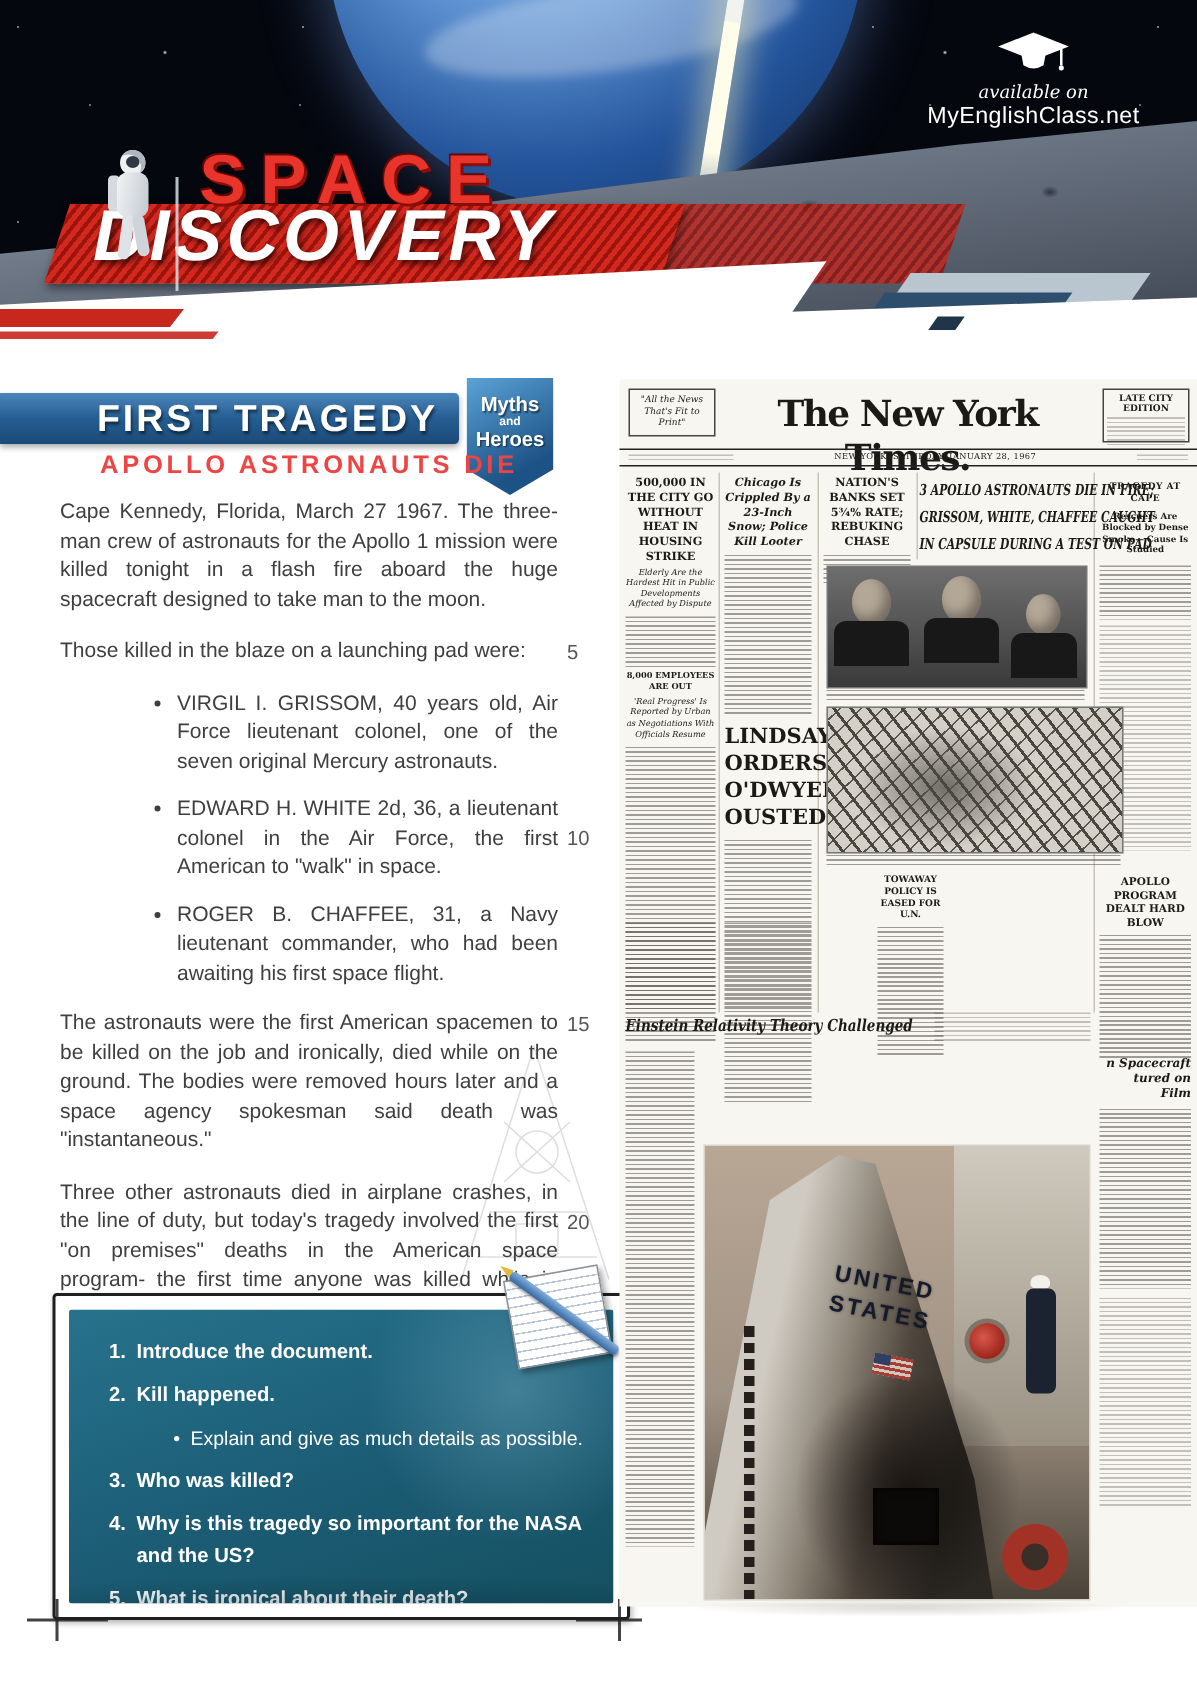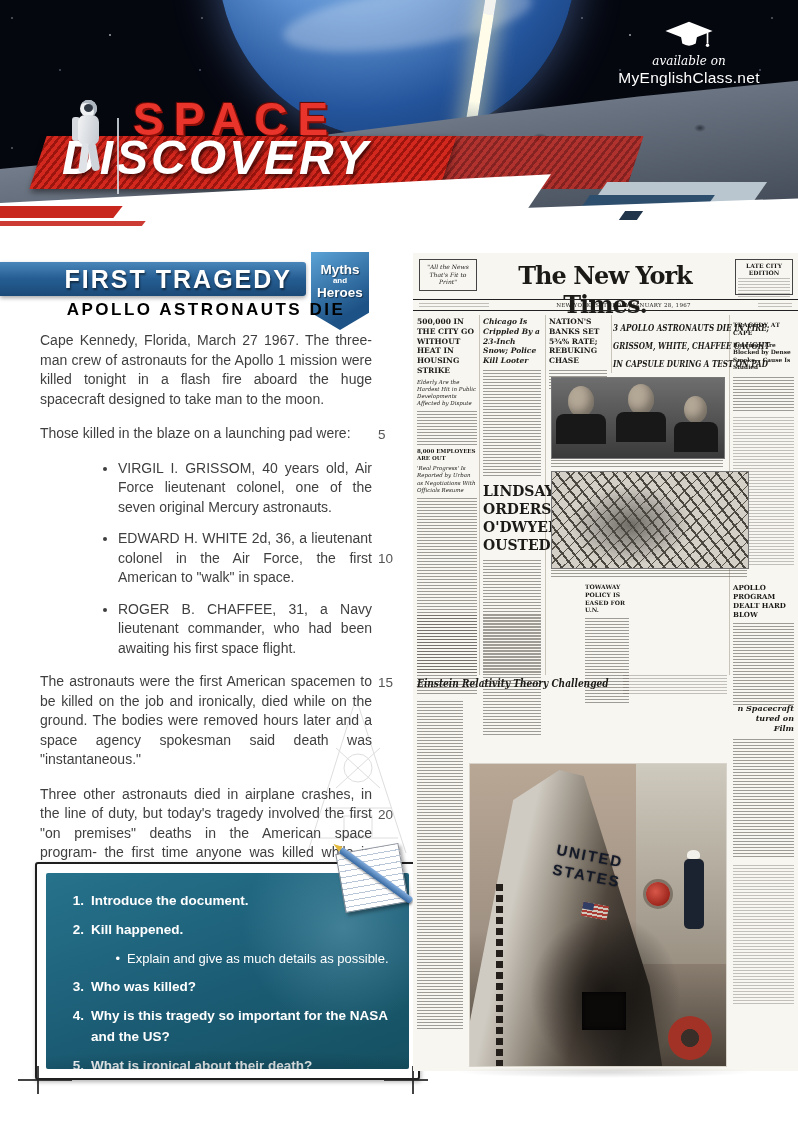--- a/index.html
+++ b/index.html
@@ -61,21 +61,21 @@
     background:linear-gradient(#4a86ba,#255d92 50%,#1b4a77);box-shadow:0 2px 4px rgba(0,0,0,.35);
     color:#fff;font-size:25px;font-weight:800;letter-spacing:2px;text-align:right;line-height:34px;padding-right:14px;box-sizing:border-box;
     text-shadow:1px 2px 2px rgba(0,0,0,.5)}
   .badge{left:311px;top:252px;width:58px;height:78px;
     clip-path:polygon(0 0,100% 0,100% 78%,50% 100%,0 78%);
     background:linear-gradient(150deg,#5ba3d6,#1d5286 75%);color:#fff;text-align:center;
     filter:drop-shadow(1px 2px 2px rgba(0,0,0,.4))}
   .badge .l1,.badge .l3{font-size:13.5px;font-weight:800;text-shadow:1px 1px 1px rgba(0,0,0,.5)}
   .badge .l1{margin-top:10px}
   .badge .l2{font-size:8px;font-weight:700;line-height:8px}
-  .subtitle{left:40px;top:300px;width:332px;text-align:center;font-size:17px;font-weight:800;letter-spacing:2.5px;color:#000000}
+  .subtitle{left:40px;top:300px;width:332px;text-align:center;font-size:17px;font-weight:800;letter-spacing:2.5px;color:#ef4444}
   
   .article{left:40px;top:331px;width:332px;font-size:14px;line-height:19.5px;color:#3f3f3f;text-align:justify}
   .article p{margin:0 0 15px;position:relative}
   .article ul{margin:0 0 14px;padding-left:78px}
   .article li{margin-bottom:12px;position:relative}
   .lineno{position:absolute;right:-32px;top:1px;width:26px;color:#555;font-size:13.5px;text-align:left}
   .lineno.l2{top:20px}
   .attribution{margin-top:4px;text-align:right;font-weight:700;font-size:15px;color:#222;padding-right:4px}
   
   .qframe{left:35px;top:862px;width:385px;height:218px;background:#fff;border:2px solid #1f1f1f;border-radius:3px;
@@ -107,21 +107,21 @@
   .np-slogan{left:6px;top:6px;width:58px;height:32px;border:1px solid #444;font-size:6px;line-height:1.25;text-align:center;
     padding:3px 2px;box-sizing:border-box;font-style:italic}
   .np-mast{left:66px;top:8px;width:252px;text-align:center;font-weight:700;font-size:24px;letter-spacing:-1px}
   .np-ed{left:322px;top:6px;width:58px;height:36px;border:1px solid #444;box-sizing:border-box;padding:2px;text-align:center}
   .np-ed .t{font-size:6px;font-weight:700}
   .np-dateline{left:0;top:46px;width:385px;height:12px;border-top:1px solid #222;border-bottom:1px solid #222;box-sizing:border-box;
     display:flex;align-items:center;justify-content:space-between;padding:0 6px}
   .np-dateline .d{font-size:5.5px;letter-spacing:.3px}
   .np-main{left:0;top:62px;width:385px;height:756px}
   .vr{width:1px;background:#c9c4ba;top:0;height:360px}
-  .np-h{font-weight:700;text-align:left;line-height:1.3}
+  .np-h{font-weight:700;text-align:center;line-height:1.3}
   .np-photo-astro{left:138px;top:62px;width:172px;height:80px;overflow:hidden;background:linear-gradient(#6e6e6e,#3a3a3a);border:1px solid #777}
   .face{position:absolute;width:26px;height:31px;border-radius:50%;background:#b3a796;box-shadow:inset -4px -5px 8px rgba(0,0,0,.35)}
   .suit{position:absolute;width:50px;height:30px;border-radius:8px 8px 0 0;background:#181818}
   .np-photo-wreck{left:138px;top:156px;width:196px;height:96px;border:1px solid #777;background:#d4d0c8;
     background-image:repeating-linear-gradient(52deg,transparent 0 7px,#49453f 7px 9px),
       repeating-linear-gradient(-44deg,transparent 0 9px,#57524a 9px 10px),
       radial-gradient(60px 40px at 40% 55%,rgba(30,28,24,.55),transparent);}
   .caption{height:8px}
   
   .cphoto{left:56px;top:448px;width:256px;height:302px;overflow:hidden;border:1px solid #d8d4cc;

